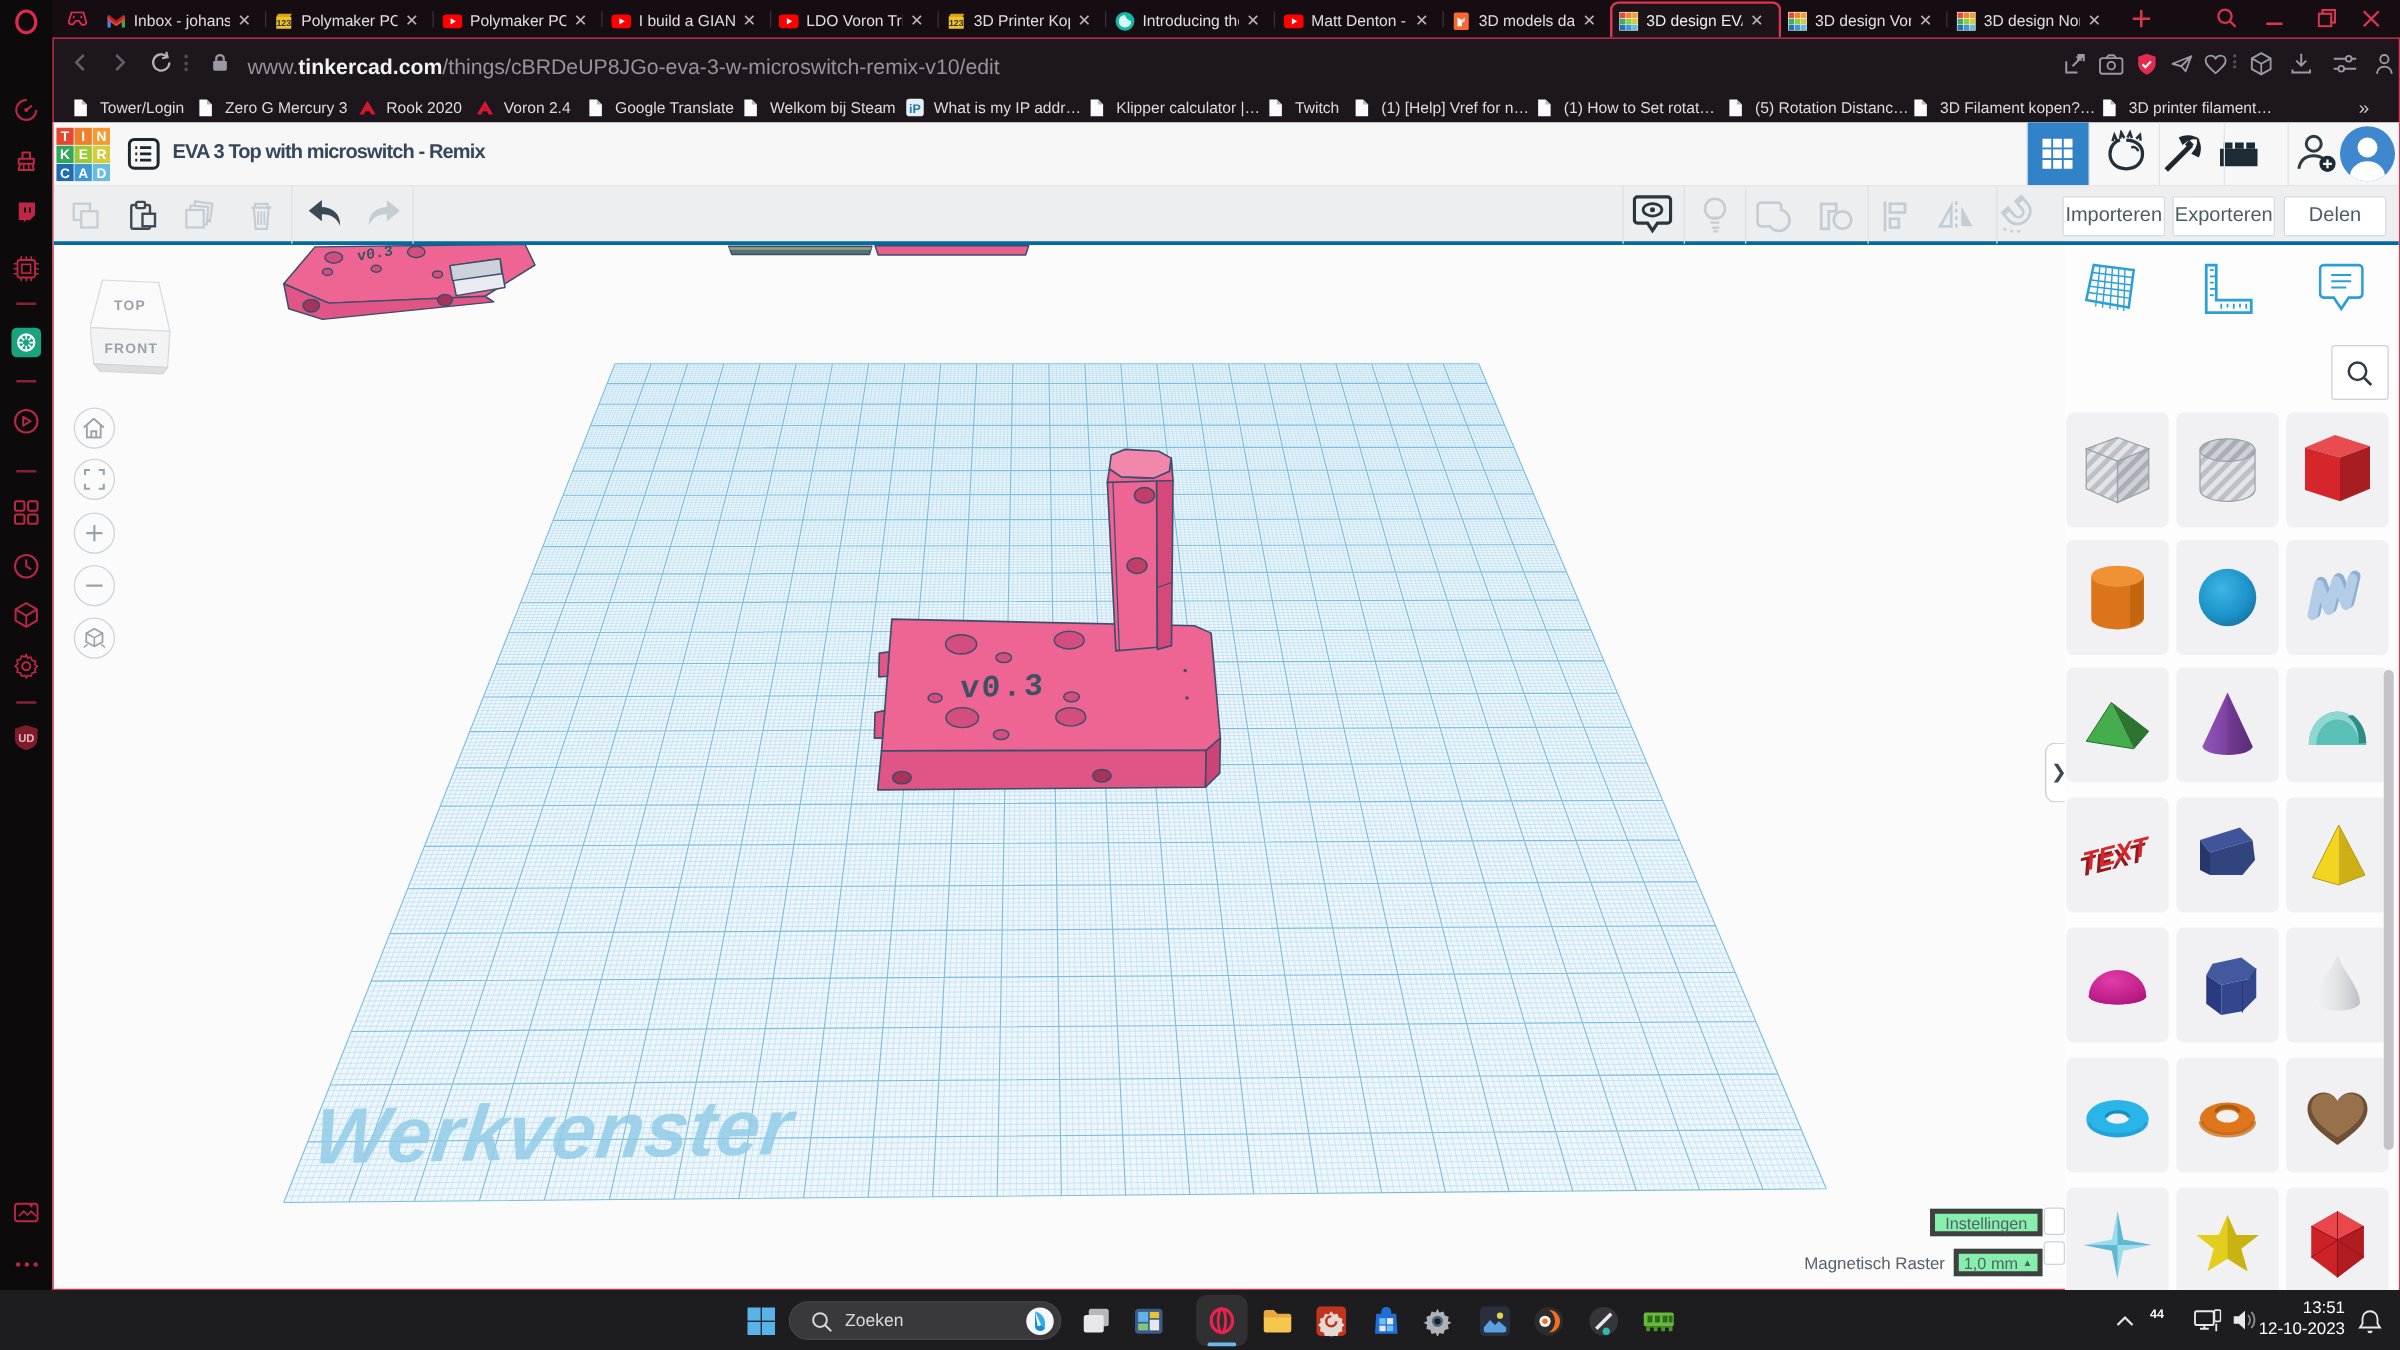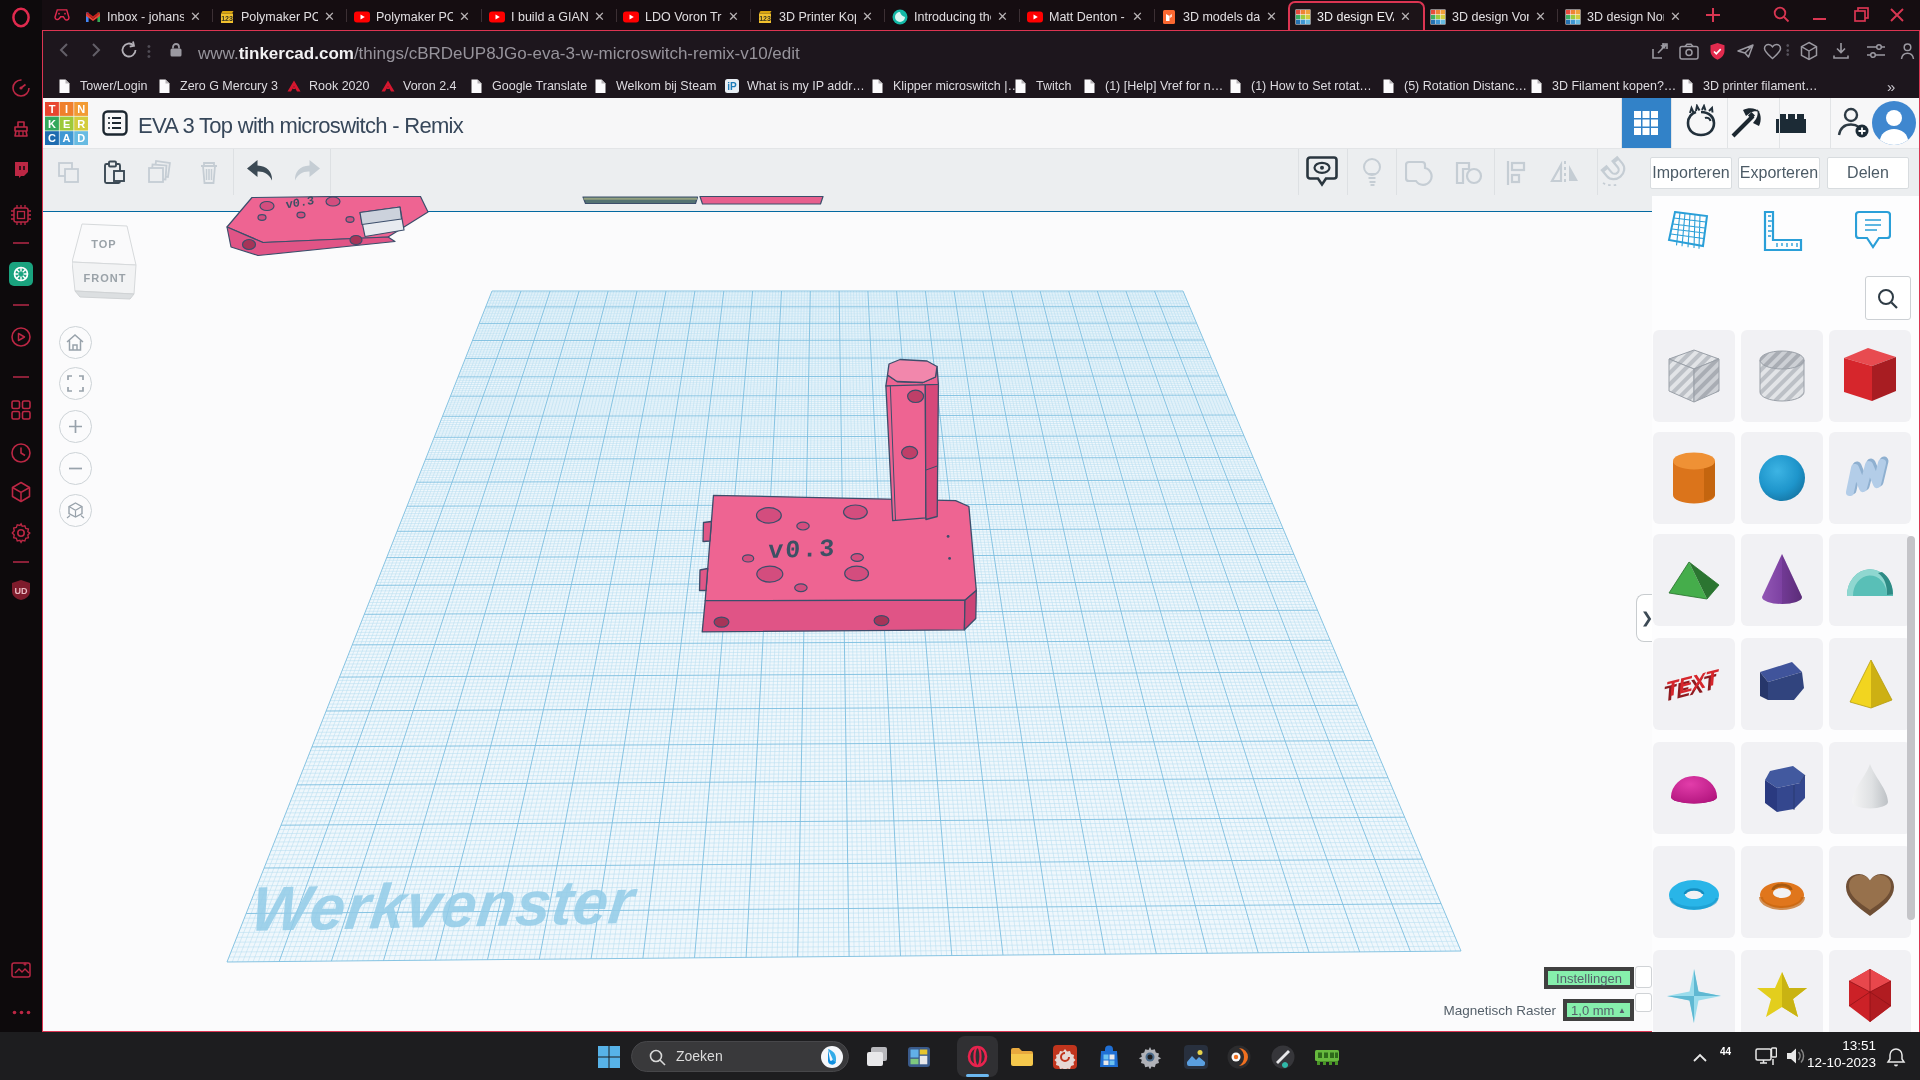--- a/index.html
+++ b/index.html
@@ -14,22 +14,22 @@
 #activetab{position:absolute;left:1246px;top:1px;width:137px;height:29px;border:2px solid #dc3552;border-bottom:none;border-radius:7px 7px 0 0;background:#1c1418}
 #chrome{position:absolute;left:42px;top:30px;width:1878px;height:68px;background:#1d161d;border-top:1px solid #dc3552}
 #chrome:before{content:"";position:absolute;left:0;top:0;width:1px;height:68px;background:#dc3552}
 #chrome:after{content:"";position:absolute;right:0;top:0;width:1px;height:68px;background:#dc3552}
 #urltext{position:absolute;left:197px;top:12px;font-size:17px;color:#96939b}
 #urltext b{color:#f2f1f3;font-weight:bold}
 .bm{position:absolute;top:44px;height:22px;display:flex;align-items:center;color:#dddbe0;font-size:12.5px;white-space:nowrap}
 .bm svg{margin-right:7px}
 #page{position:absolute;left:42px;top:98px;width:1878px;height:934px;background:#fbfbfc;border-right:1px solid #dc3552;border-bottom:1px solid #dc3552;border-left:1px solid #dc3552}
 #tkhead{position:absolute;left:0;top:0;width:1876px;height:50px;background:#f7f7f8}
-#tktool{position:absolute;left:0;top:50px;width:1876px;height:64px;background:#eceef0;border-top:1px solid #e3e5e7;border-bottom:1px solid #0369a1}
-#tktitle{position:absolute;left:95px;top:15px;font-size:22px;font-weight:normal;color:#37475a;letter-spacing:-0.7px}
+#tktool{position:absolute;left:0;top:50px;width:1876px;height:48px;background:#eceef0;border-top:1px solid #e3e5e7;border-bottom:3px solid #0369a1}
+#tktitle{position:absolute;left:95px;top:15px;font-size:16px;font-weight:bold;color:#37475a;letter-spacing:-0.7px}
 .tbtn{position:absolute;top:8px;height:32px;background:#fff;border:1px solid #d8dcdf;border-radius:2px;font-size:16px;color:#4c5b66;display:flex;align-items:center;justify-content:center}
 #canvas{position:absolute;left:0;top:98px;width:1876px;height:836px;overflow:hidden}
 #panel{position:absolute;left:1609px;top:98px;width:267px;height:836px;background:#fdfdfe}
 .tile{position:absolute;width:82px;height:92px;background:#f1f1f4;border-radius:6px}
 .tile svg{position:absolute;left:50%;top:50%;transform:translate(-50%,-50%)}
 #bvbox{position:absolute;left:4px;top:80px;width:206px;height:44px;border:1px solid #ccd0d4;border-radius:3px;background:#fff;font-size:16.5px;color:#4c5560;line-height:43px;padding-left:15px}
 #searchbtn{position:absolute;left:213px;top:80px;width:46px;height:44px;border:1px solid #ccd0d4;border-radius:3px;background:#fff}
 .cbtn{position:absolute;width:33px;height:33px;border:1px solid #cdd3d7;border-radius:50%;background:#fbfbfc}
 .wbtn{position:absolute;background:#86efac;border:4px solid #404040;color:#55606a;display:flex;align-items:center;justify-content:center}
 #taskbar{position:absolute;left:0;top:1032px;width:1920px;height:48px;background:#1d1d1f}
@@ -363,21 +363,21 @@
           <rect x="1" y="1" width="14" height="14" rx="2.5" fill="#e8eef4"></rect>
           <text x="8" y="12" font-size="10" font-weight="bold" text-anchor="middle" fill="#1a7ab8" font-family="Liberation Sans">iP</text>
         </svg>
         <span>What is my IP addr…</span>
       </div>
 <div class="bm" style="left:828px">
         <svg width="16" height="16" viewBox="0 0 16 16">
           <path d="M2.5 1.5h6l4 4v9.5h-10z" fill="#fbfafc"></path>
           <path d="M8.5 1.5l4 4h-4z" fill="#b8b4b8"></path>
         </svg>
-        <span>Klipper microswitch |…</span>
+        <span>Klipper calculator |…</span>
       </div>
 <div class="bm" style="left:971px">
         <svg width="16" height="16" viewBox="0 0 16 16">
           <path d="M2.5 1.5h6l4 4v9.5h-10z" fill="#fbfafc"></path>
           <path d="M8.5 1.5l4 4h-4z" fill="#b8b4b8"></path>
         </svg>
         <span>Twitch</span>
       </div>
 <div class="bm" style="left:1040px">
         <svg width="16" height="16" viewBox="0 0 16 16">

